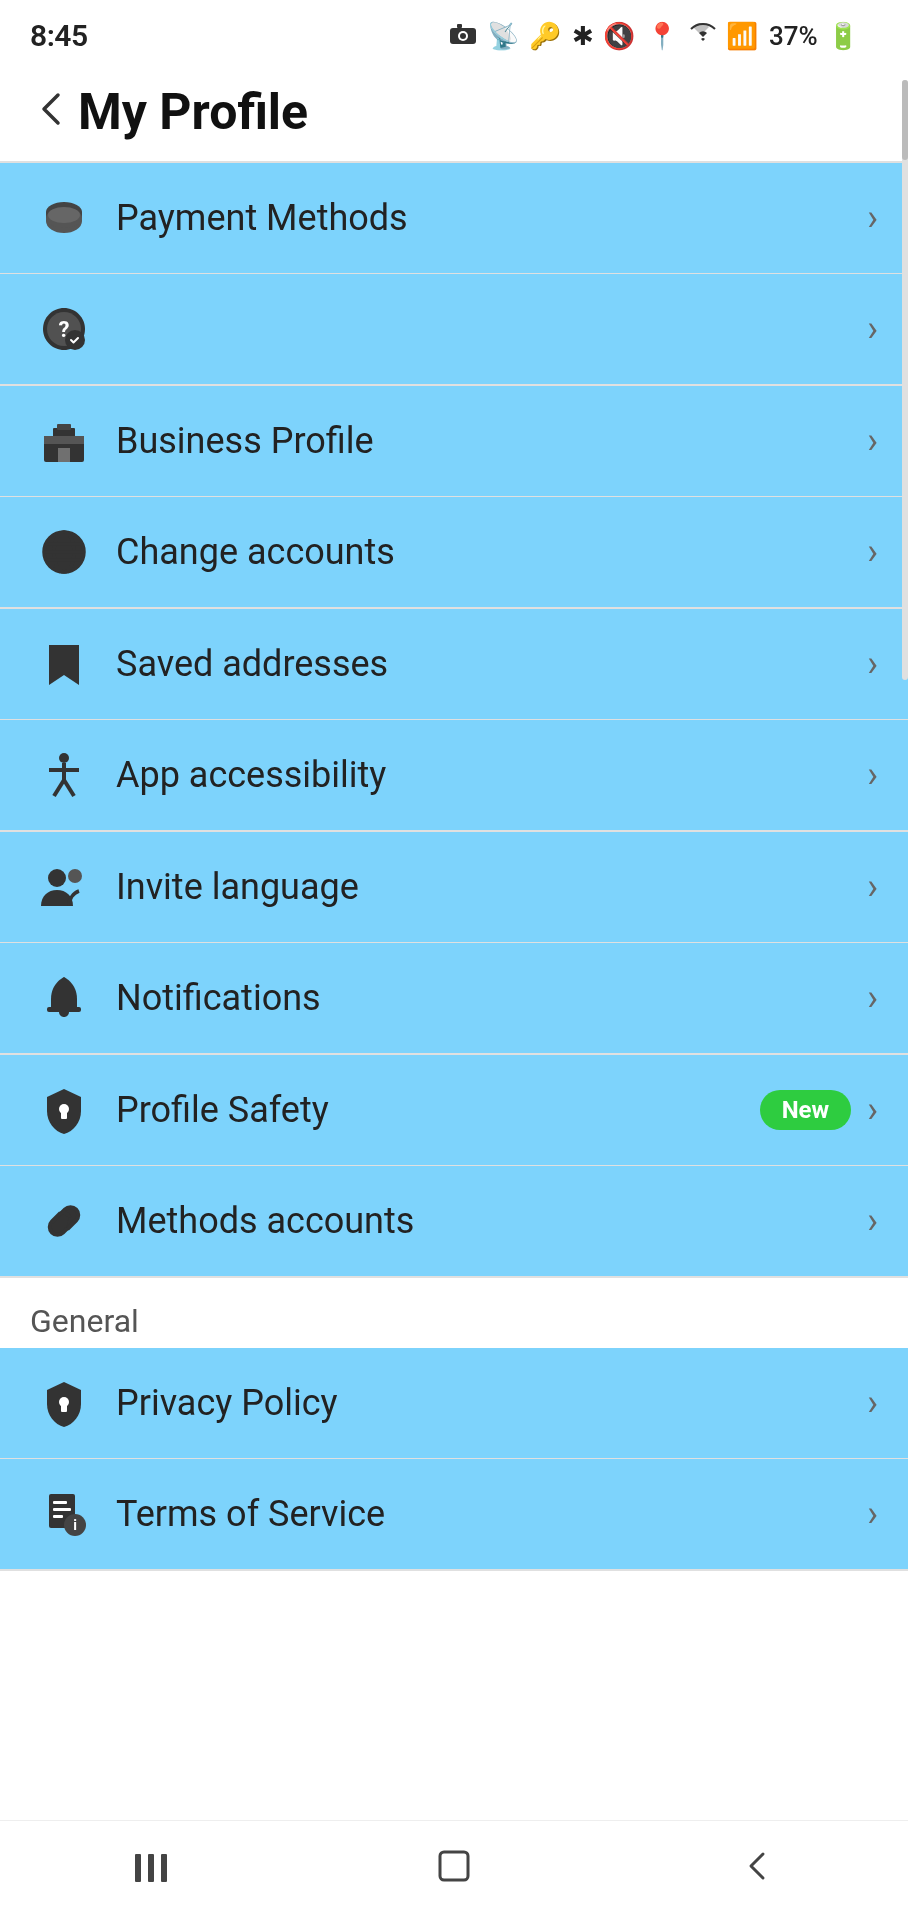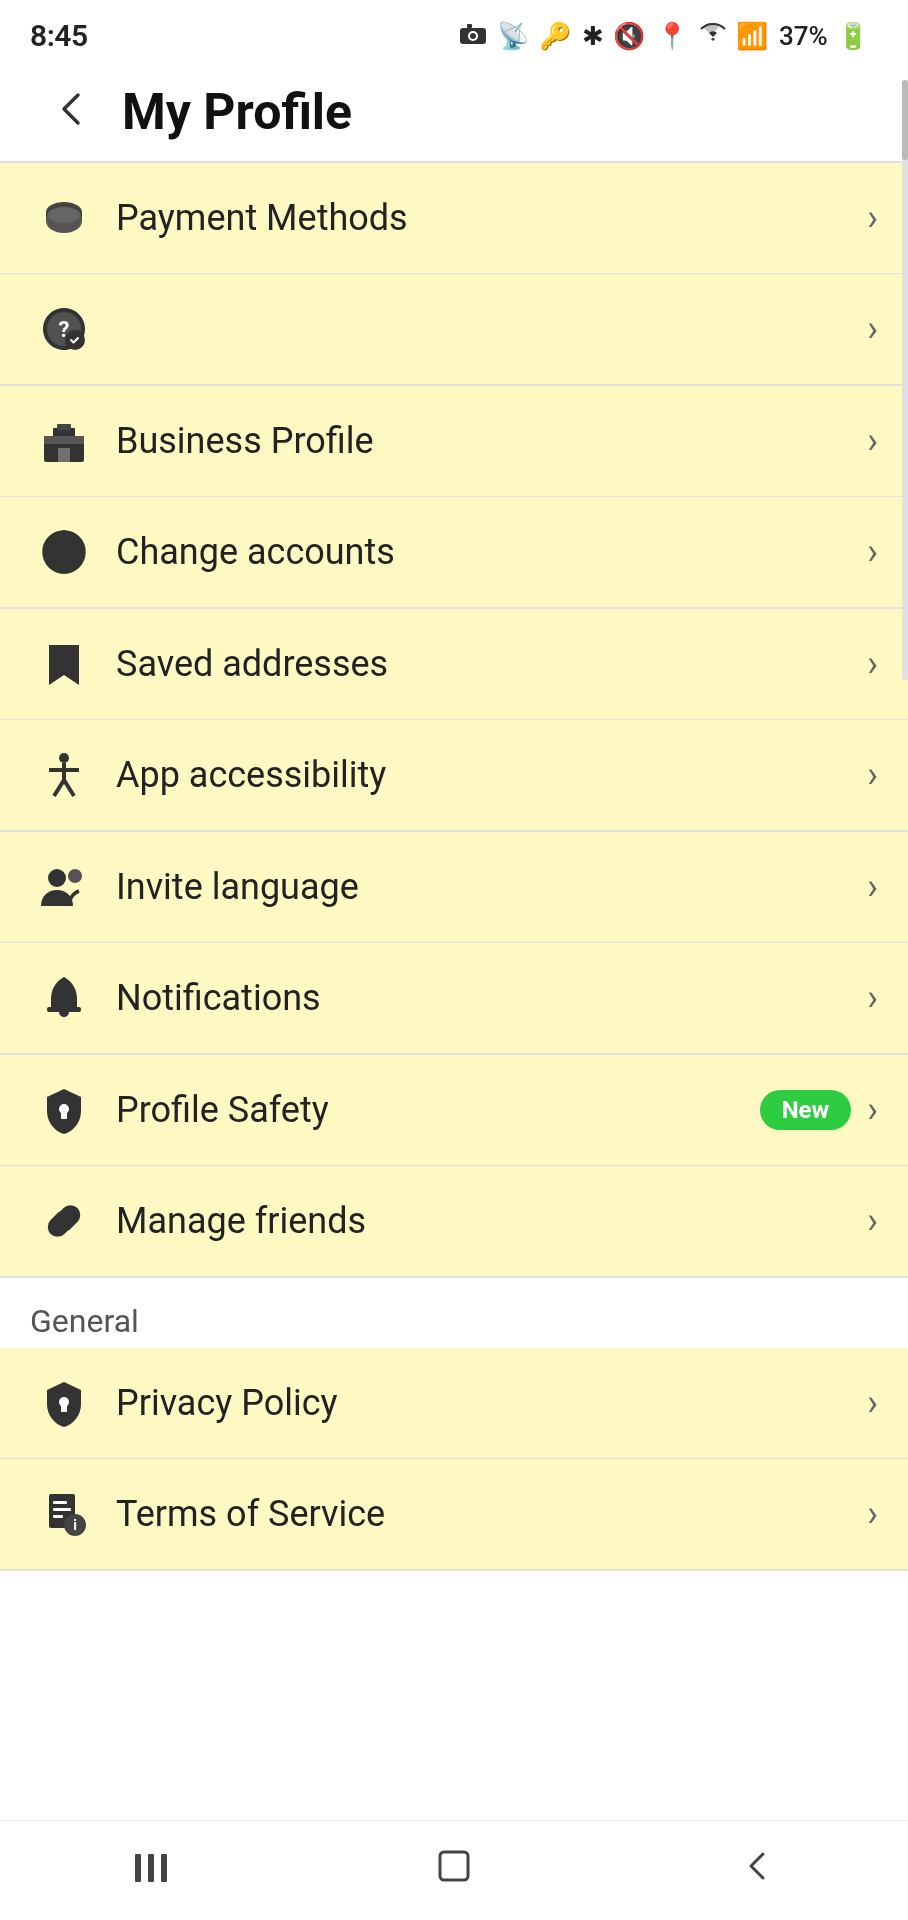--- a/index.html
+++ b/index.html
@@ -10,21 +10,21 @@
       min-height: 1920px;
       background: #ffffff;
       font-family: 'Roboto', Arial, sans-serif;
       color: #222222;
     }
 
     .status-bar {
       display: flex;
       justify-content: space-between;
       align-items: center;
-      padding: 18px 38px 10px 30px;
+      padding: 18px 48px 10px 30px;
       font-size: 28px;
       font-weight: 500;
       color: #222;
     }
 
     .status-left {
       font-size: 30px;
       font-weight: 600;
       letter-spacing: -0.5px;
     }
@@ -42,22 +42,21 @@
 
     .battery-text {
       font-size: 26px;
       font-weight: 500;
     }
 
     .header {
       display: flex;
       align-items: center;
       padding: 20px 30px 20px 30px;
-      gap: 28px;
-      margin-left: 20px;
+      gap: 4px;
     }
 
     .back-arrow {
       font-size: 44px;
       color: #333;
       cursor: pointer;
       line-height: 1;
     }
 
     .header-title {
@@ -70,21 +69,21 @@
       height: 1.5px;
       background: #e0e0e0;
       margin: 0 0;
     }
 
     .menu-item {
       display: flex;
       align-items: center;
       padding: 30px 30px;
       cursor: pointer;
-      background: #fef9c3;
+      background: #7dd3fc;
       position: relative;
     }
 
     .menu-icon {
       width: 68px;
       display: flex;
       align-items: center;
       justify-content: center;
       flex-shrink: 0;
     }
@@ -359,21 +358,21 @@
 
   <div class="divider"></div>
 
   <div class="menu-item">
     <div class="menu-icon">
       <svg viewBox="0 0 50 50" fill="none" stroke="#333" stroke-width="4" stroke-linecap="round">
         <path d="M20 30c2 2.5 5.5 4 9 2.5l8-8c3-3 3-8 0-11s-8-3-11 0l-3 3"></path>
         <path d="M30 20c-2-2.5-5.5-4-9-2.5l-8 8c-3 3-3 8 0 11s8 3 11 0l3-3"></path>
       </svg>
     </div>
-    <span class="menu-label">Manage friends</span>
+    <span class="menu-label">Methods accounts</span>
     <span class="chevron">›</span>
   </div>
 
   <div class="divider"></div>
 
   <div class="section-label">General</div>
 
   <div class="menu-item">
     <div class="menu-icon">
       <svg viewBox="0 0 50 50" fill="#333">

